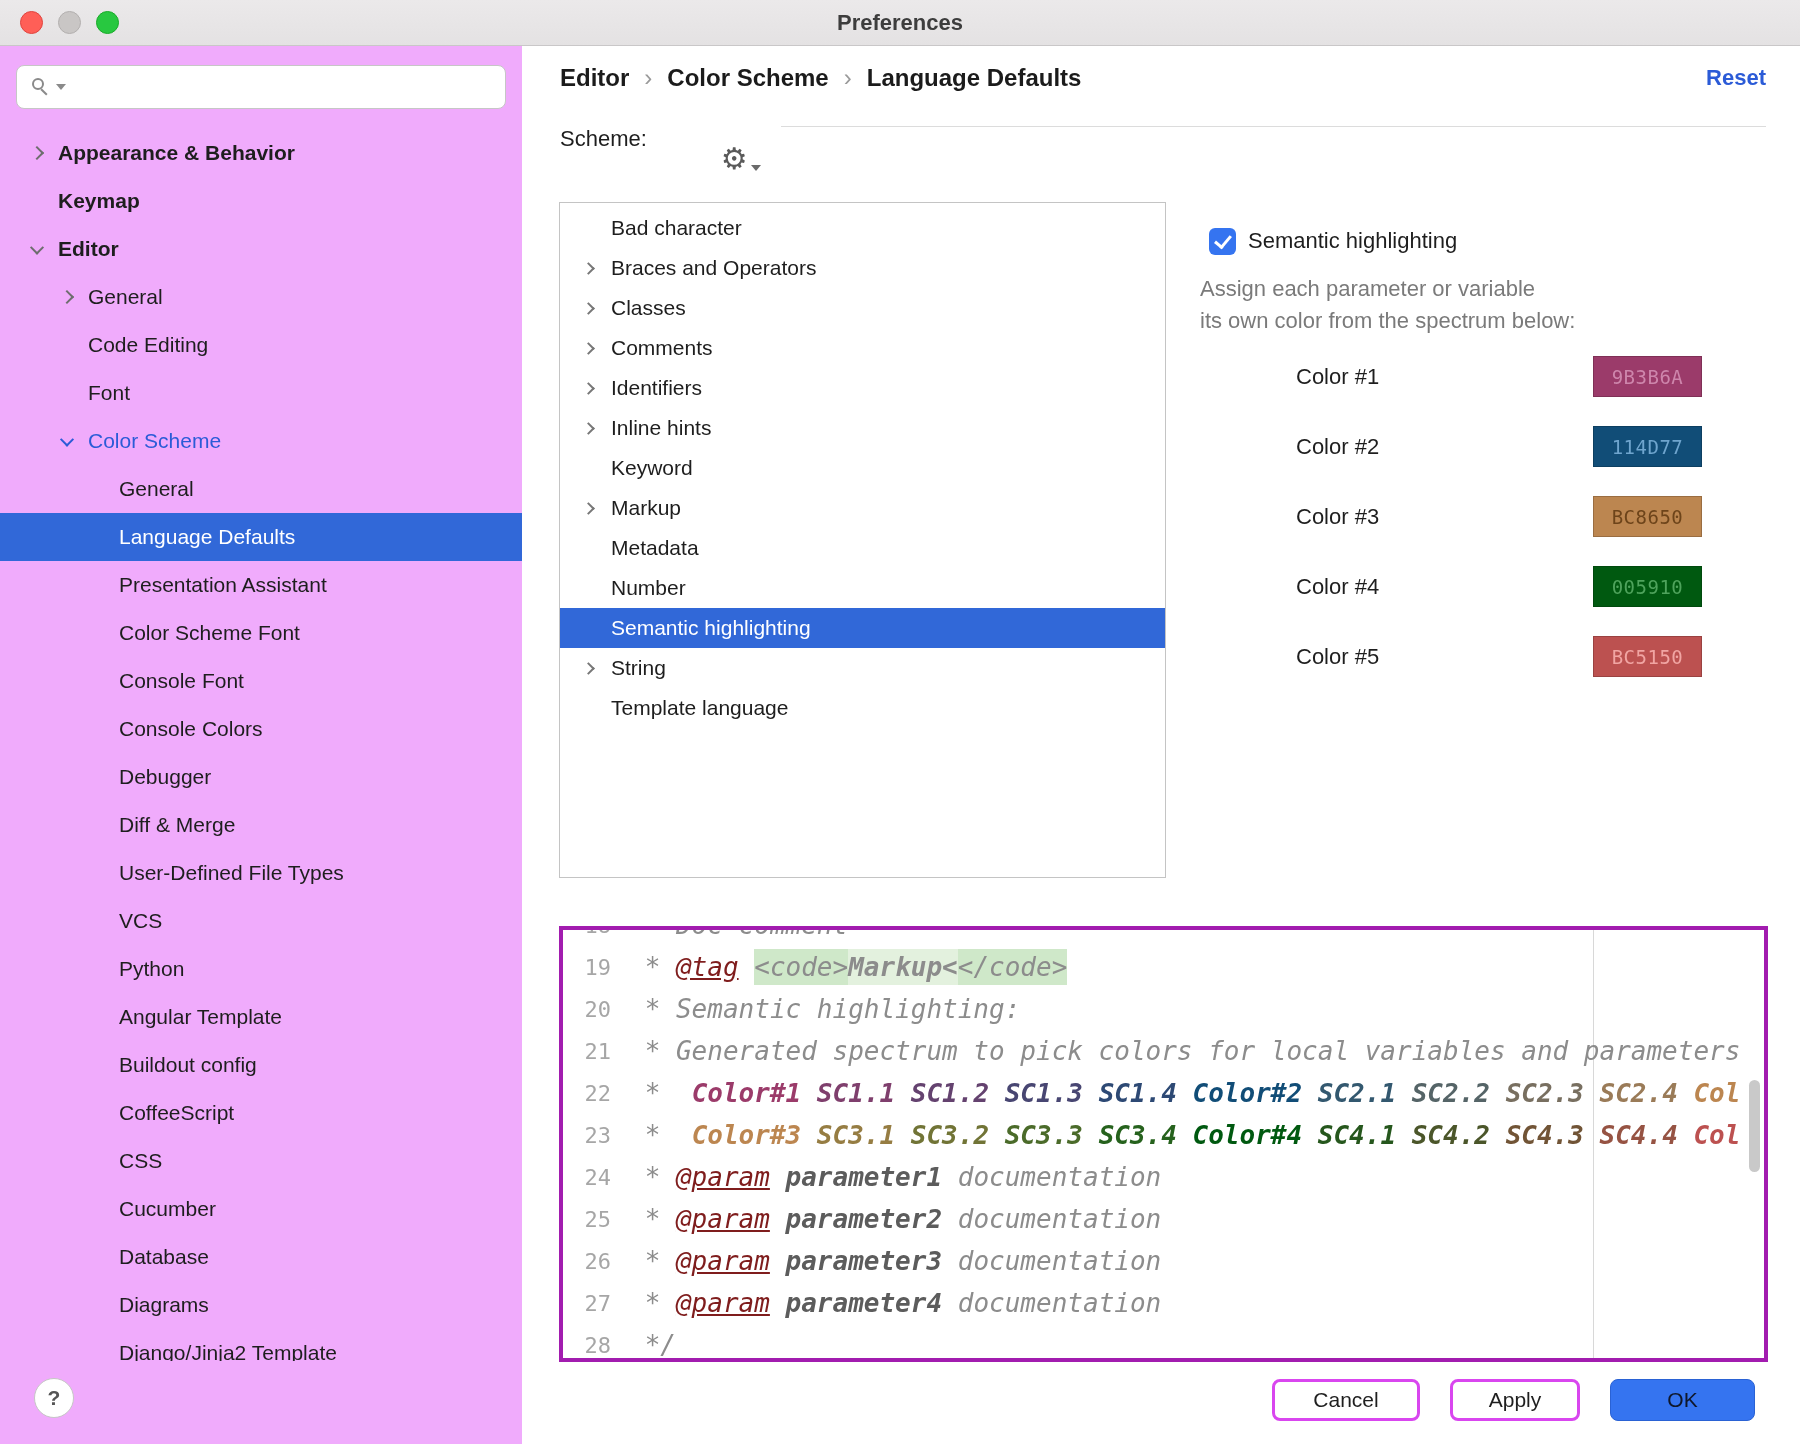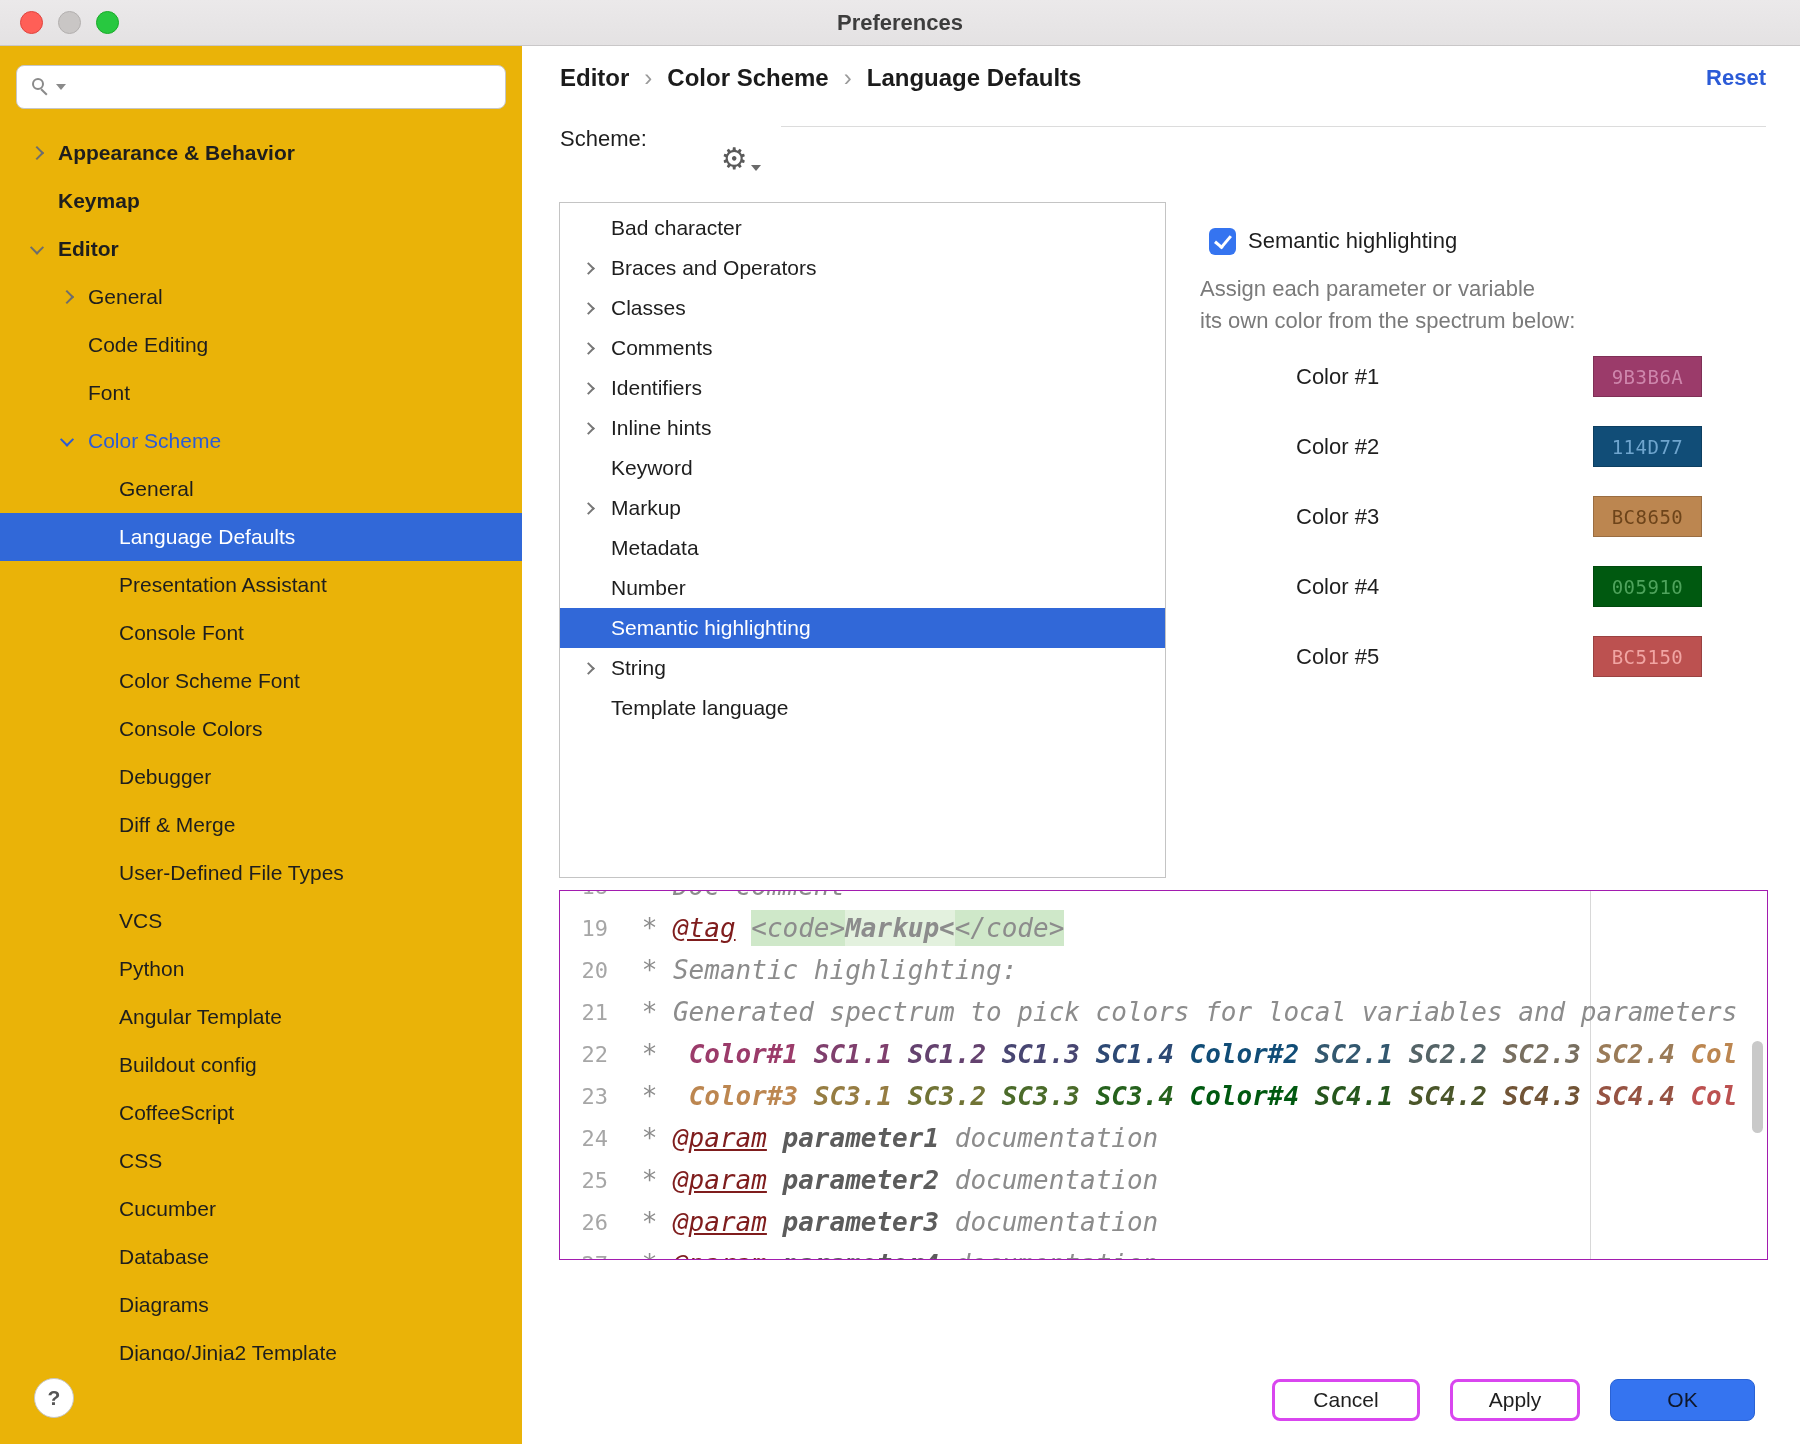--- a/index.html
+++ b/index.html
@@ -23,21 +23,21 @@
   .tl.green { background:#28c840; border:1px solid #1aab29; }
   .win-title {
     position:absolute; left:0; right:0; top:0; height:46px;
     display:flex; align-items:center; justify-content:center;
     font-size:22px; font-weight:600; color:#3d3d3d;
   }
 
   
   .sidebar {
     position:absolute; top:46px; left:0; width:628px; bottom:0;
-    background:#eab308; border-right:1px solid #d0cfcf;
+    background:#f0abfc; border-right:1px solid #d0cfcf;
   }
   .search-wrap { position:absolute; top:19px; left:16px; width:490px; height:44px; }
   .search-input {
     width:100%; height:100%; border:1px solid #c6c6c6; border-radius:8px;
     background:#fff; padding:0 14px 0 62px; font-size:21px; outline:none;
     font-family:"Liberation Sans", sans-serif;
   }
   .search-icon { position:absolute; left:16px; top:13px; width:18px; height:18px; }
   .search-icon .lens { position:absolute; left:0; top:0; width:12px; height:12px; border:2px solid #8a8a8a; border-radius:50%; }
   .search-icon .handle { position:absolute; left:11px; top:10px; width:2px; height:8px; background:#8a8a8a; transform:rotate(-45deg); }
@@ -111,22 +111,22 @@
   .sem-desc { position:absolute; left:678px; top:227px; font-size:22px; color:#7a7a7a; line-height:32px; }
   .colors { position:absolute; left:687px; top:310px; width:560px; }
   .color-row { position:relative; height:41px; margin-bottom:29px; }
   .color-label { position:absolute; left:87px; top:50%; transform:translateY(-50%); font-size:22px; color:#1e1e1e; }
   .swatch { position:absolute; left:384px; top:0; width:109px; height:41px;
     display:flex; align-items:center; justify-content:center;
     font-family:"DejaVu Sans Mono", monospace; font-size:19px; letter-spacing:.5px;
     border:1px solid rgba(0,0,0,.18); cursor:pointer; }
 
   
-  .preview { position:absolute; left:37px; top:844px; width:1209px; height:370px;
-    border:1px solid #a21caf; background:#fff; overflow:hidden; }
+  .preview { position:absolute; left:37px; top:880px; width:1209px; height:436px;
+    border:4px solid #a21caf; background:#fff; overflow:hidden; }
   .preview-scroll { position:absolute; inset:0; overflow:hidden; }
   .preview-code { margin-top:-26px; position:relative; z-index:1; }
   .code-line { display:flex; align-items:center; height:42px; white-space:pre;
     font-family:"DejaVu Sans Mono", monospace; font-style:italic; font-size:26px; }
   .ln { flex:0 0 58px; text-align:right; padding-right:10px; font-style:normal; font-size:22px; color:#a6a6a6; }
   .code-text { white-space:pre; padding-left:8px; }
   .tk.comment { color:#8c8c8c; }
   .tk.tag { color:#7f1d1d; text-decoration:underline; }
   .tk.param { color:#5c5c5c; font-weight:bold; }
   .tk.cvar { font-weight:bold; }
@@ -205,25 +205,25 @@
         <div class="tree-row lvl2 selected">
           <span class="chev none"></span>
           <span class="lbl">Language Defaults</span>
         </div>
         <div class="tree-row lvl2">
           <span class="chev none"></span>
           <span class="lbl">Presentation Assistant</span>
         </div>
         <div class="tree-row lvl2">
           <span class="chev none"></span>
+          <span class="lbl">Color Scheme Font</span>
+        </div>
+        <div class="tree-row lvl2">
+          <span class="chev none"></span>
           <span class="lbl">Console Font</span>
-        </div>
-        <div class="tree-row lvl2">
-          <span class="chev none"></span>
-          <span class="lbl">Color Scheme Font</span>
         </div>
         <div class="tree-row lvl2">
           <span class="chev none"></span>
           <span class="lbl">Console Colors</span>
         </div>
         <div class="tree-row lvl2">
           <span class="chev none"></span>
           <span class="lbl">Debugger</span>
         </div>
         <div class="tree-row lvl2">

